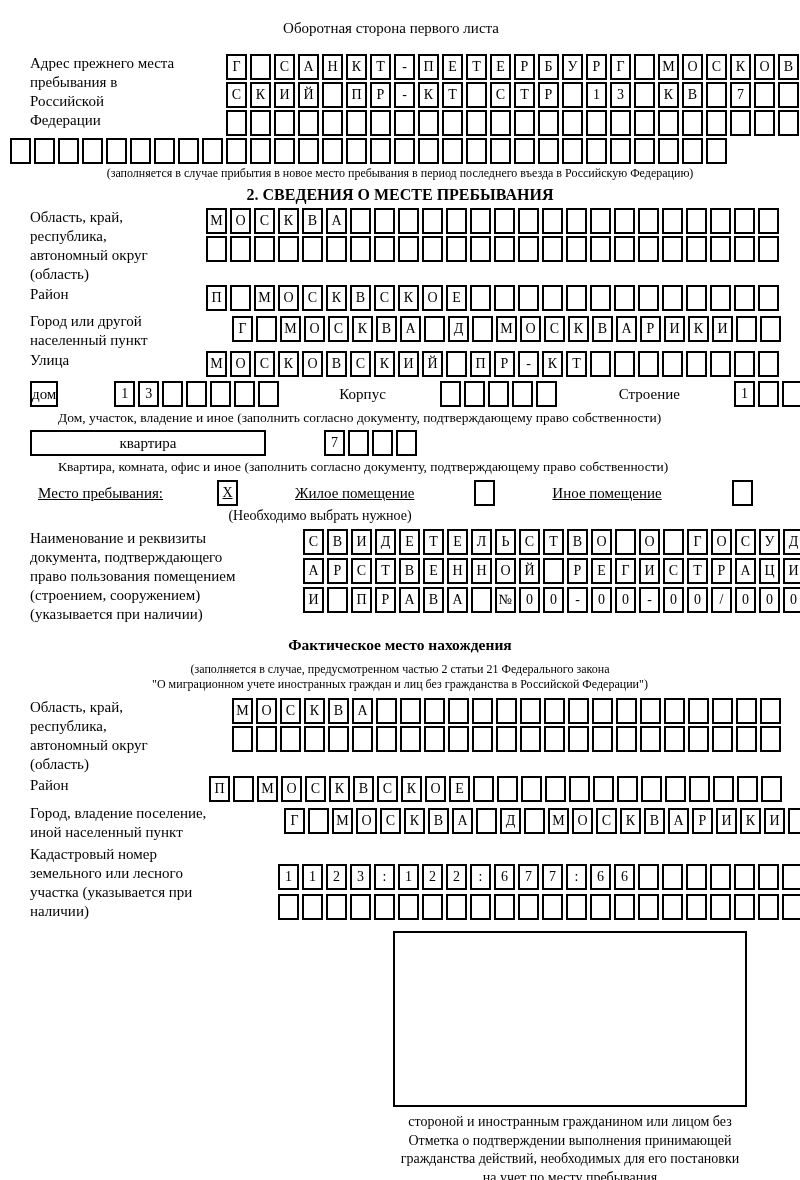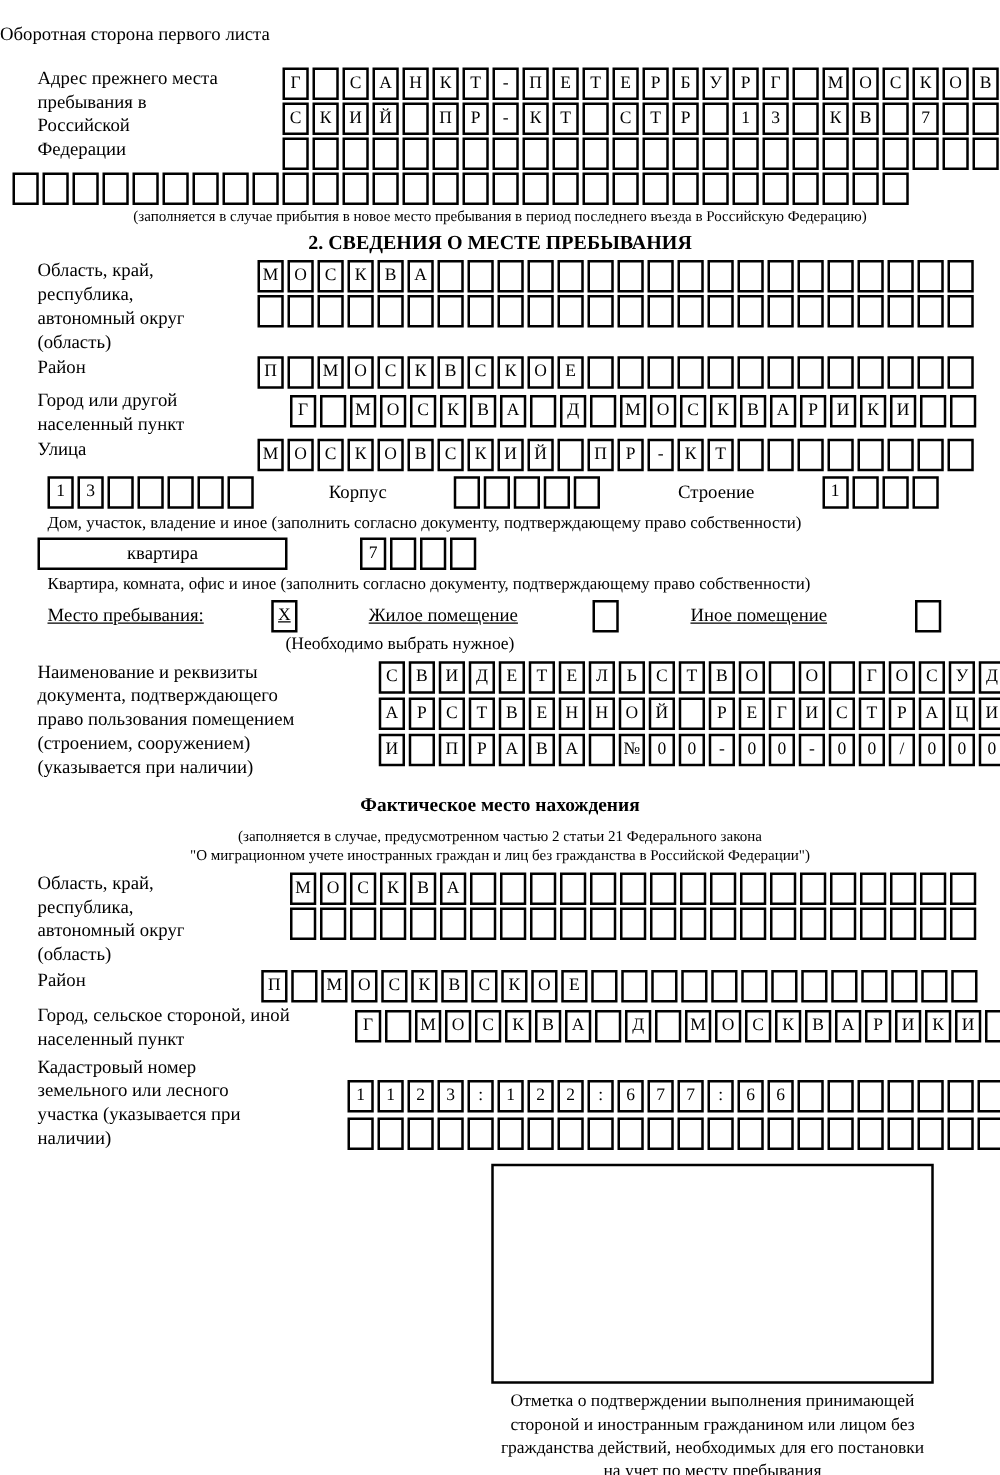--- a/index.html
+++ b/index.html
@@ -1,40 +1,40 @@
 <!DOCTYPE html>
 <html><head>
 <meta charset="utf-8">
 <style>
   html,body{margin:0;padding:0;background:#fff;}
   .page{
     width:800px;height:1180px;background:#fff;color:#000;
     font-family:"Liberation Serif","DejaVu Serif",serif;
     position:relative;overflow:hidden;
   }
-  .hdr{ text-align:left; padding:20px 18px 0 0; font-size:15px; }
+  .hdr{ text-align:center; padding:20px 18px 0 0; font-size:15px; }
   .lbl{ font-size:15px; line-height:19px; }
   .note{ font-size:12px; text-align:center; margin-top:2px; }
   .sect-title{ font-size:16px; font-weight:bold; text-align:center; margin-top:5px; }
   .frow{ display:flex; align-items:flex-start; margin-left:30px;gap:48px; }
   .rows{ display:flex; flex-direction:column; gap:2px; }
   .boxrow{ display:flex; gap:3px; }
   .cb{
     box-sizing:border-box; flex:0 0 21px; width:21px; height:26px;
     border:2px solid #000; display:flex; align-items:center; justify-content:center;
     font-size:14px;
   }
   .wbox{
     box-sizing:border-box; height:26px; border:2px solid #000;
     display:flex; align-items:center; justify-content:center; font-size:15px;
   }
   .inline-lbl{ font-size:15px; line-height:26px; white-space:nowrap; }
   .stamp{ box-sizing:border-box; width:354px; height:176px; border:2px solid #000; margin:10px 0 0 393px; }
   .caption{ width:372px; margin-left:384px; text-align:center; font-size:14px; line-height:18.5px; margin-top:6px; }
-  .small-note-left{ font-size:13.5px; margin:3px 0 0 38px; text-align:left; }
+  .small-note-left{ font-size:13.5px; margin:3px 0 0 58px; text-align:left; }
 </style>
 </head>
 <body>
 
 <div class="page">
 
   <div class="hdr">Оборотная сторона первого листа</div>
 
   <div class="frow" style="margin-top:17px;">
     <div class="lbl" style="flex:0 0 148px;">Адрес прежнего места пребывания в Российской Федерации</div>
@@ -296,20 +296,21 @@
         <span class="cb"></span>
         <span class="cb"></span>
         <span class="cb"></span>
         <span class="cb"></span>
         <span class="cb"></span>
         <span class="cb"></span>
       </div>
   </div>
 
   <div class="frow" style="margin-top:4px; align-items:center;">
+    <div class="wbox" style="width:166px;">дом</div>
     <div class="boxrow" style="margin-left:8px;">
         <span class="cb">1</span>
         <span class="cb">3</span>
         <span class="cb"></span>
         <span class="cb"></span>
         <span class="cb"></span>
         <span class="cb"></span>
         <span class="cb"></span>
       </div>
     <div class="inline-lbl" style="margin:0 6px 0 12px;">Корпус</div>
@@ -324,21 +325,21 @@
     <div class="boxrow">
         <span class="cb">1</span>
         <span class="cb"></span>
         <span class="cb"></span>
         <span class="cb"></span>
       </div>
   </div>
   <div class="small-note-left">Дом, участок, владение и иное (заполнить согласно документу, подтверждающему право собственности)</div>
 
   <div class="frow" style="margin-top:4px; align-items:center;">
-    <div class="wbox" style="width:200px;">квартира</div>
+    <div class="wbox" style="width:236px;">квартира</div>
     <div class="boxrow" style="margin-left:10px;">
         <span class="cb">7</span>
         <span class="cb"></span>
         <span class="cb"></span>
         <span class="cb"></span>
       </div>
   </div>
   <div class="small-note-left">Квартира, комната, офис и иное (заполнить согласно документу, подтверждающему право собственности)</div>
 
   <div class="frow" style="margin-left:38px; margin-top:5px; align-items:center;text-decoration:underline;">
@@ -511,21 +512,21 @@
         <span class="cb"></span>
         <span class="cb"></span>
         <span class="cb"></span>
         <span class="cb"></span>
         <span class="cb"></span>
         <span class="cb"></span>
       </div>
   </div>
 
   <div class="frow" style="margin-top:2px;">
-    <div class="lbl" style="flex:0 0 206px;">Город, сельское стороной, иной населенный пункт</div>
+    <div class="lbl" style="flex:0 0 206px;">Город, владение поселение, иной населенный пункт</div>
     <div class="boxrow" style="margin-top:4px;">
         <span class="cb">Г</span>
         <span class="cb"></span>
         <span class="cb">М</span>
         <span class="cb">О</span>
         <span class="cb">С</span>
         <span class="cb">К</span>
         <span class="cb">В</span>
         <span class="cb">А</span>
         <span class="cb"></span>
@@ -594,19 +595,19 @@
           <span class="cb"></span>
           <span class="cb"></span>
           <span class="cb"></span>
           <span class="cb"></span>
         </div>
     </div>
   </div>
 
   <div class="stamp"></div>
   <div class="caption">
+    <div>стороной и иностранным гражданином или лицом без</div>
     <div>Отметка о подтверждении выполнения принимающей</div>
-    <div>стороной и иностранным гражданином или лицом без</div>
     <div>гражданства действий, необходимых для его постановки</div>
     <div>на учет по месту пребывания</div>
   </div>
 
 </div>
 
 </body></html>

